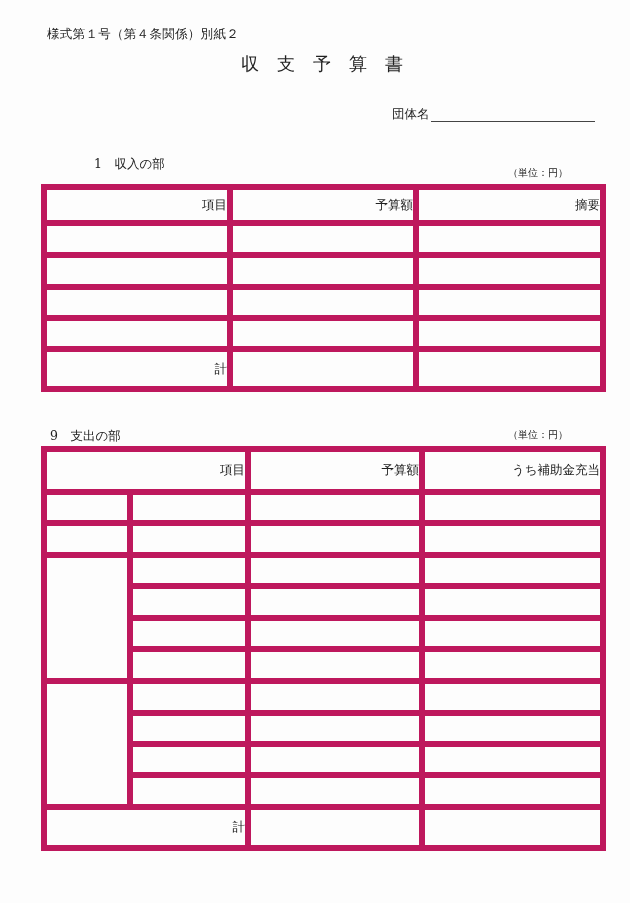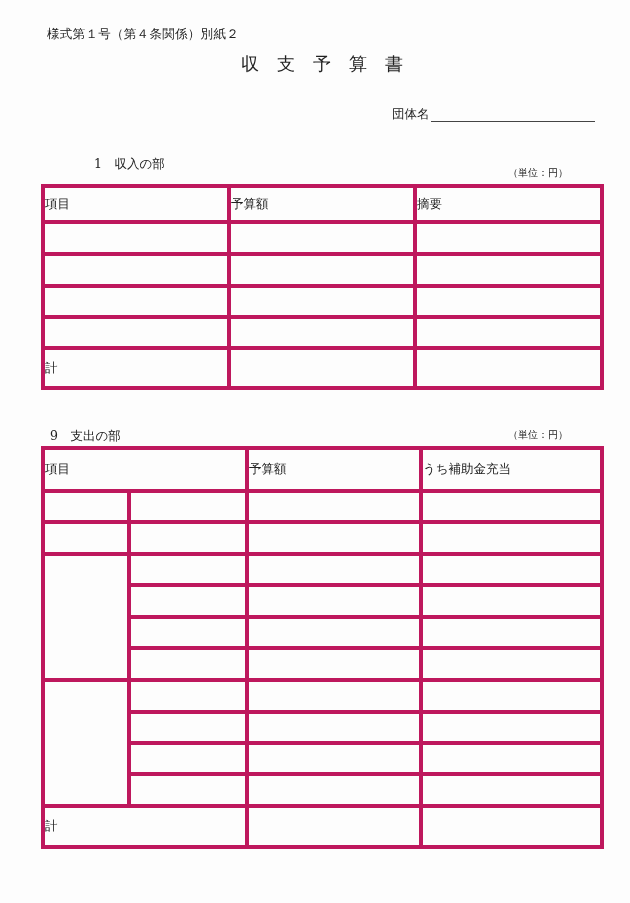--- a/index.html
+++ b/index.html
@@ -7,21 +7,21 @@
          font-family:"DejaVu Serif","Liberation Serif",serif; color:#222; }
   .abs { position:absolute; }
   .formno { left:47px; top:26px; font-size:12.5px; letter-spacing:0.3px;text-align:right; }
   .title { left:0; width:630px; top:52px; text-align:center; font-size:18px; letter-spacing:0; padding-left:7px; }
   .title span { display:inline-block; margin:0 9px; }
   .org { left:392px; top:106px; font-size:12.5px; display:flex; align-items:center; }
   .org .line { display:inline-block; width:164px; height:14px; border-bottom:1px solid #444; margin-left:1px; }
   .sec { font-size:12.5px; }
   .unit { font-size:10px; }
   table { position:absolute; border-collapse:collapse; table-layout:fixed; }
-  td { border:4px solid #be185d; padding:0; text-align:left; font-size:12.5px; }
+  td { border:6px solid #be185d; padding:0; text-align:right; font-size:12.5px; }
   .t1 { left:41px; top:184px; width:559px; }
   .t2 { left:41px; top:446px; width:559px; }
 </style>
 </head>
 <body>
 
 <div class="abs formno">様式第１号（第４条関係）別紙２</div>
 
 <div class="abs title">
   <span>収</span><span>支</span><span>予</span><span>算</span><span>書</span>

